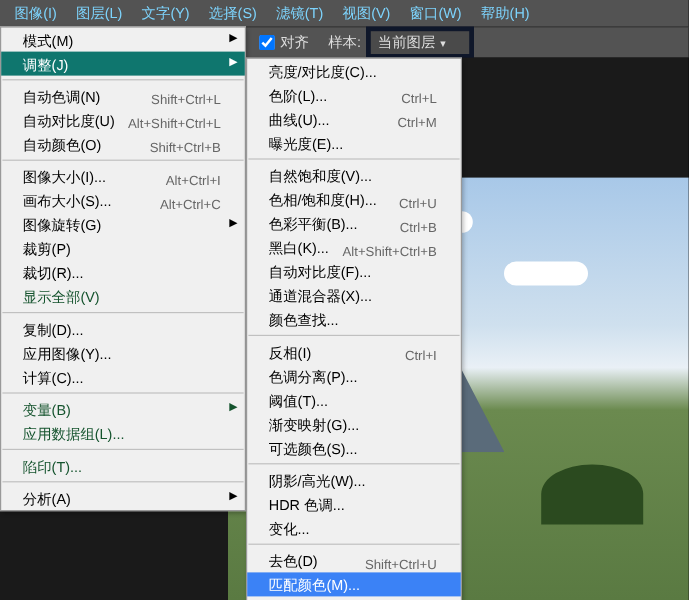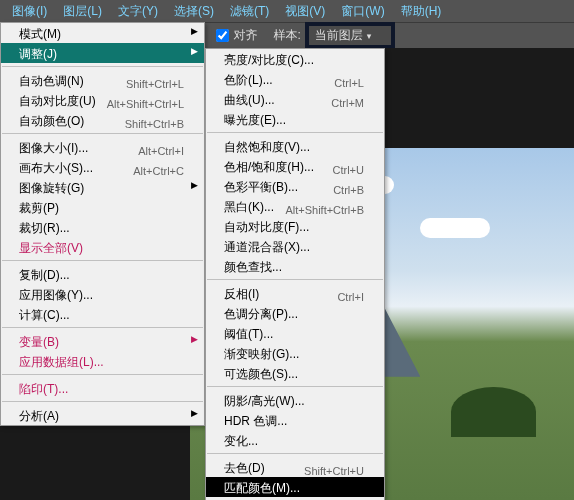--- a/index.html
+++ b/index.html
@@ -18,22 +18,22 @@
 .cloud{position:absolute;background:#fff;border-radius:20px;}
 .c1{top:12%;left:6%;width:90px;height:24px;}
 .c2{top:20%;left:60%;width:70px;height:20px;}
 .c3{top:8%;left:40%;width:50px;height:18px;}
 .trees{position:absolute;bottom:15%;left:5%;width:30%;height:18%;background:#2b4a1f;border-radius:50% 50% 0 0;}
 .trees2{position:absolute;bottom:18%;right:10%;width:22%;height:14%;background:#2b4a1f;border-radius:50% 50% 0 0;}
 .menu{position:absolute;background:#f0f0f0;border:1px solid #999;box-shadow:2px 2px 4px rgba(0,0,0,.3);}
 .menu-a{top:22px;left:0;width:205px;}
 .menu-b{top:48px;left:205px;width:180px;}
 .row{height:20px;display:flex;align-items:flex-end;padding:0 20px 0 18px;color:#000;position:relative;}
-.row.sel{background:#000000;color:#fff;}
-.row.dis{color:#be185d;}
+.row.sel{background:#3b82f6;color:#fff;}
+.row.dis{color:#14532d;}
 .row .lbl{flex:1;white-space:nowrap;}
 .row .sc{color:#666;font-size:11px;}
 .row .sub::after{content:"▶";position:absolute;right:6px;font-size:9px;}
 .sep{height:1px;background:#c0c0c0;margin:3px 1px;}
 .menu-a .row.sel{background:#0f766e;}
 </style>
 </head>
 <body>
 
 <div class="menubar" id="mb">

